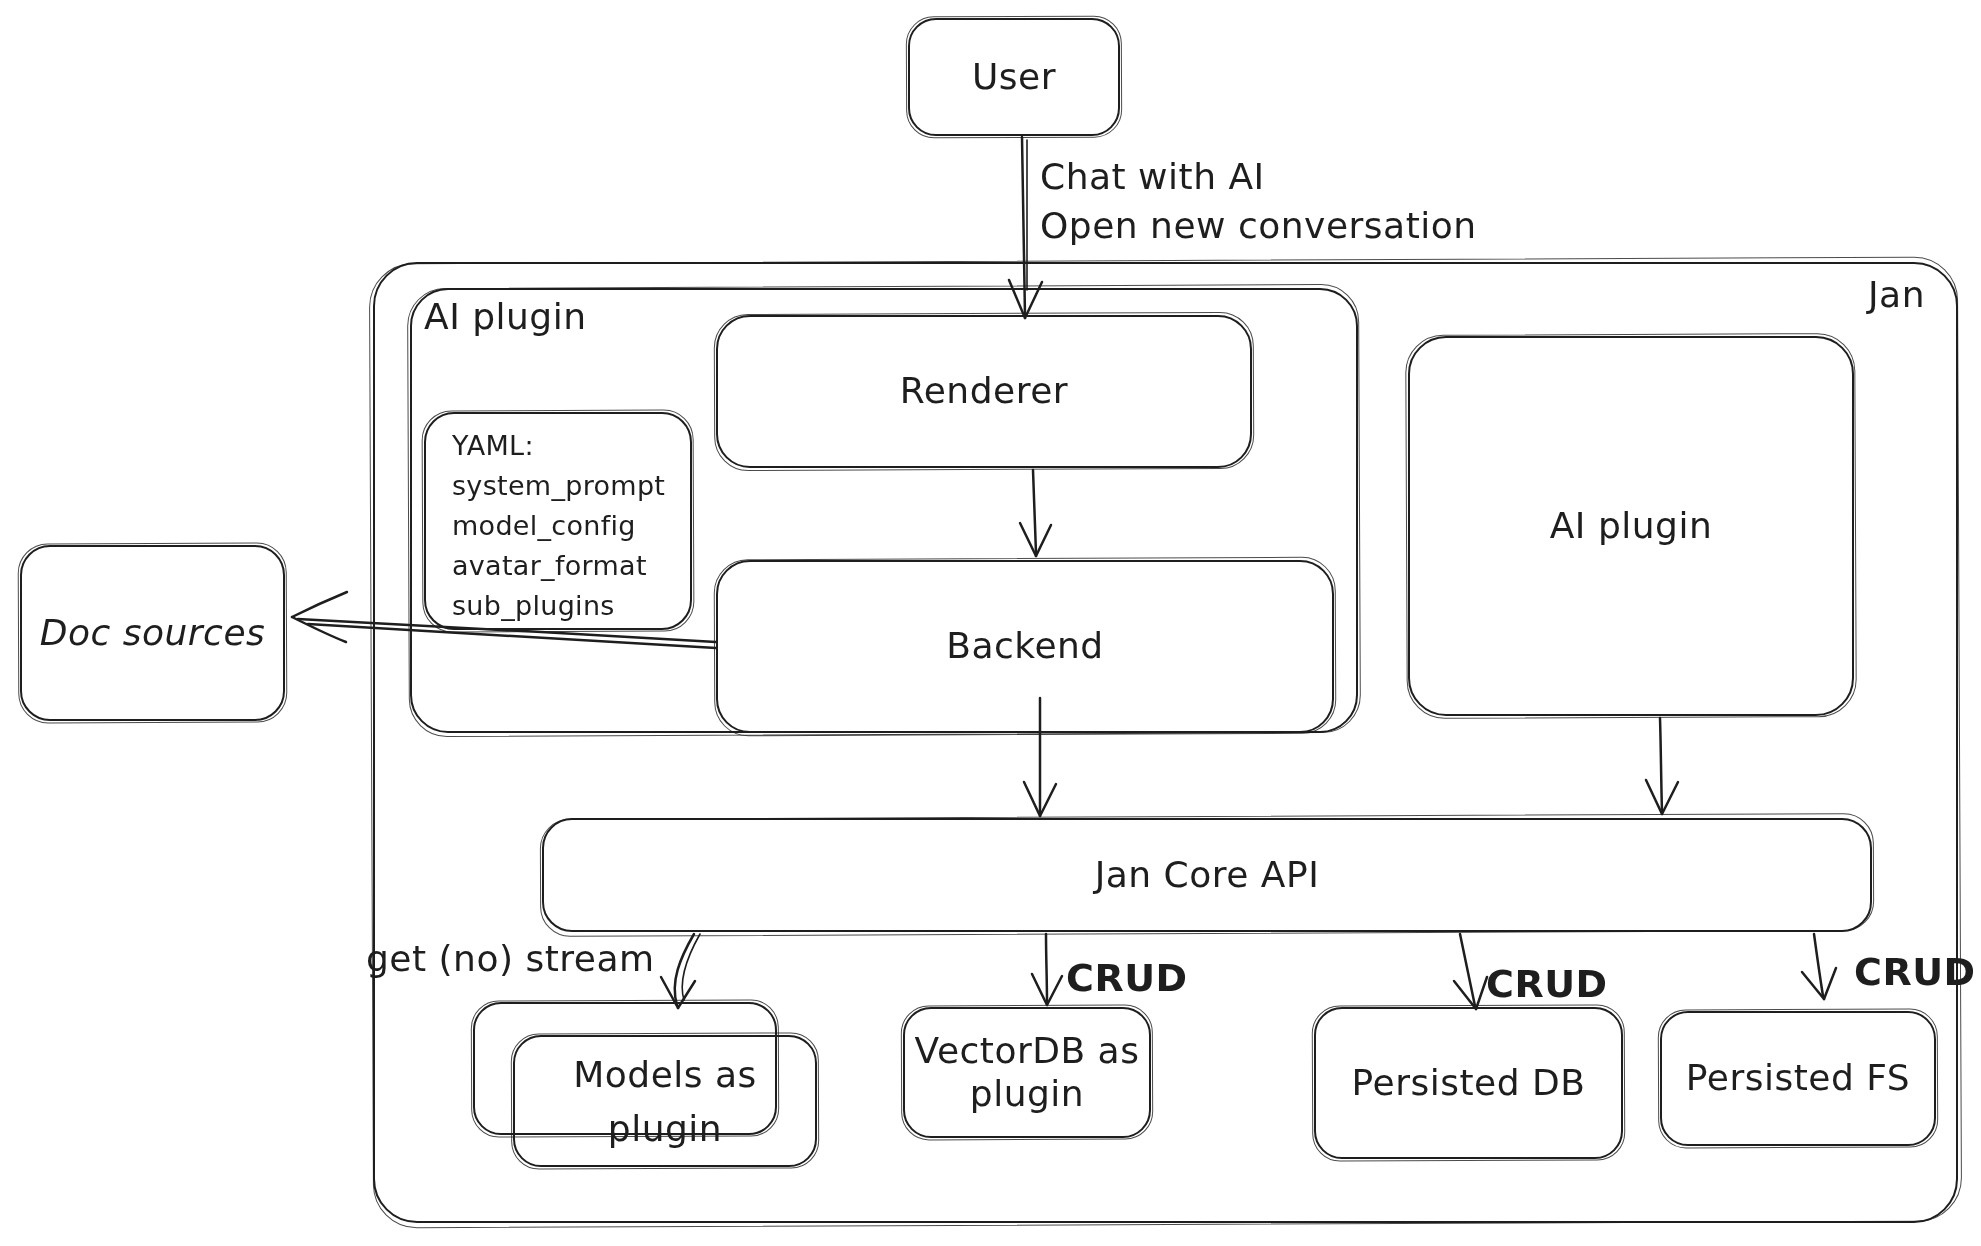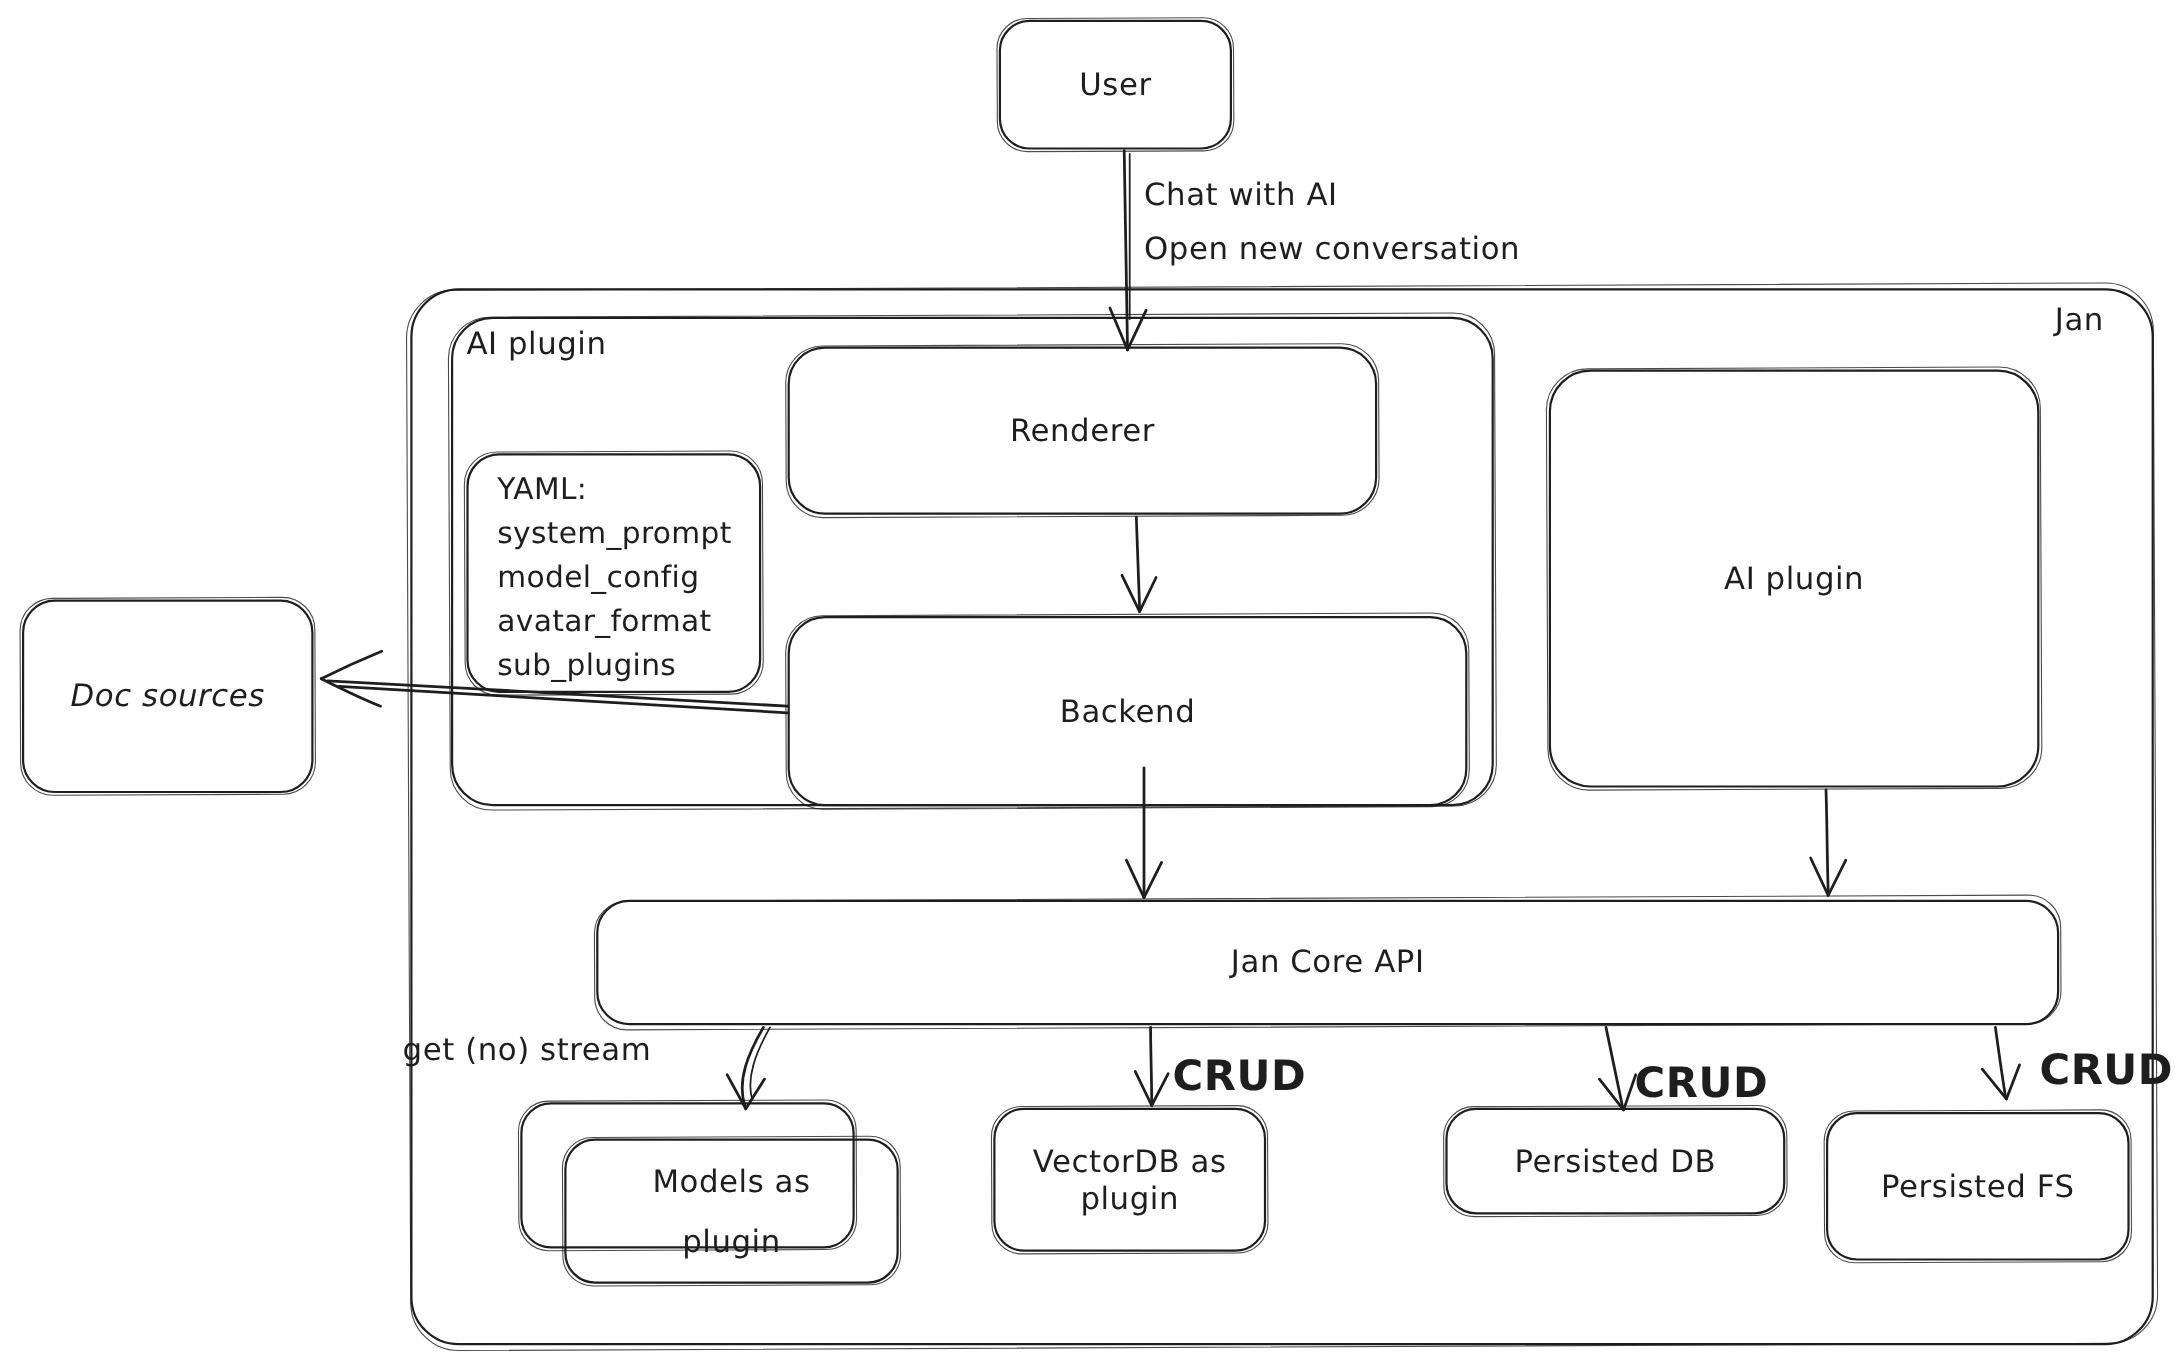--- a/index.html
+++ b/index.html
@@ -25,21 +25,21 @@
     position:absolute;inset:-4px;
     border:1.5px solid rgba(30,30,30,.8);
     border-radius:inherit;
     transform:rotate(-.25deg);
     pointer-events:none;
   }
   .node .lbl{position:relative;line-height:1.18;letter-spacing:.5px;}
   .container-label{position:absolute;letter-spacing:.5px;}
   .edge-label{position:absolute;letter-spacing:.5px;}
   svg.edges{position:absolute;left:0;top:0;pointer-events:none;}
-  .f40{font-size:28px;}
+  .f40{font-size:36px;}
   .f38{font-size:38px;font-weight:bold;}
   .note-text{
     position:absolute;left:452px;top:426px;
     font-size:27px;line-height:40px;letter-spacing:.3px;
   }
 </style>
 </head>
 <body>
 
 <div class="canvas">
@@ -92,21 +92,21 @@
     <div>plugin</div>
   </div>
 
   <div class="node f40" style="left:903px;top:1007px;width:248px;height:131px;border-radius:28px;">
     <span class="lbl">
       <div>VectorDB as</div>
       <div>plugin</div>
     </span>
   </div>
 
-  <div class="node f40" style="left:1314px;top:1007px;width:309px;height:97px;border-radius:28px;">
+  <div class="node f40" style="left:1314px;top:1007px;width:309px;height:152px;border-radius:28px;">
     <span class="lbl">Persisted DB</span>
   </div>
 
   <div class="node f40" style="left:1660px;top:1011px;width:276px;height:135px;border-radius:28px;">
     <span class="lbl">Persisted FS</span>
   </div>
 
   <div class="edge-label f40" style="left:1040px;top:152px;line-height:49px;">
     <div>Chat with AI</div>
     <div>Open new conversation</div>

